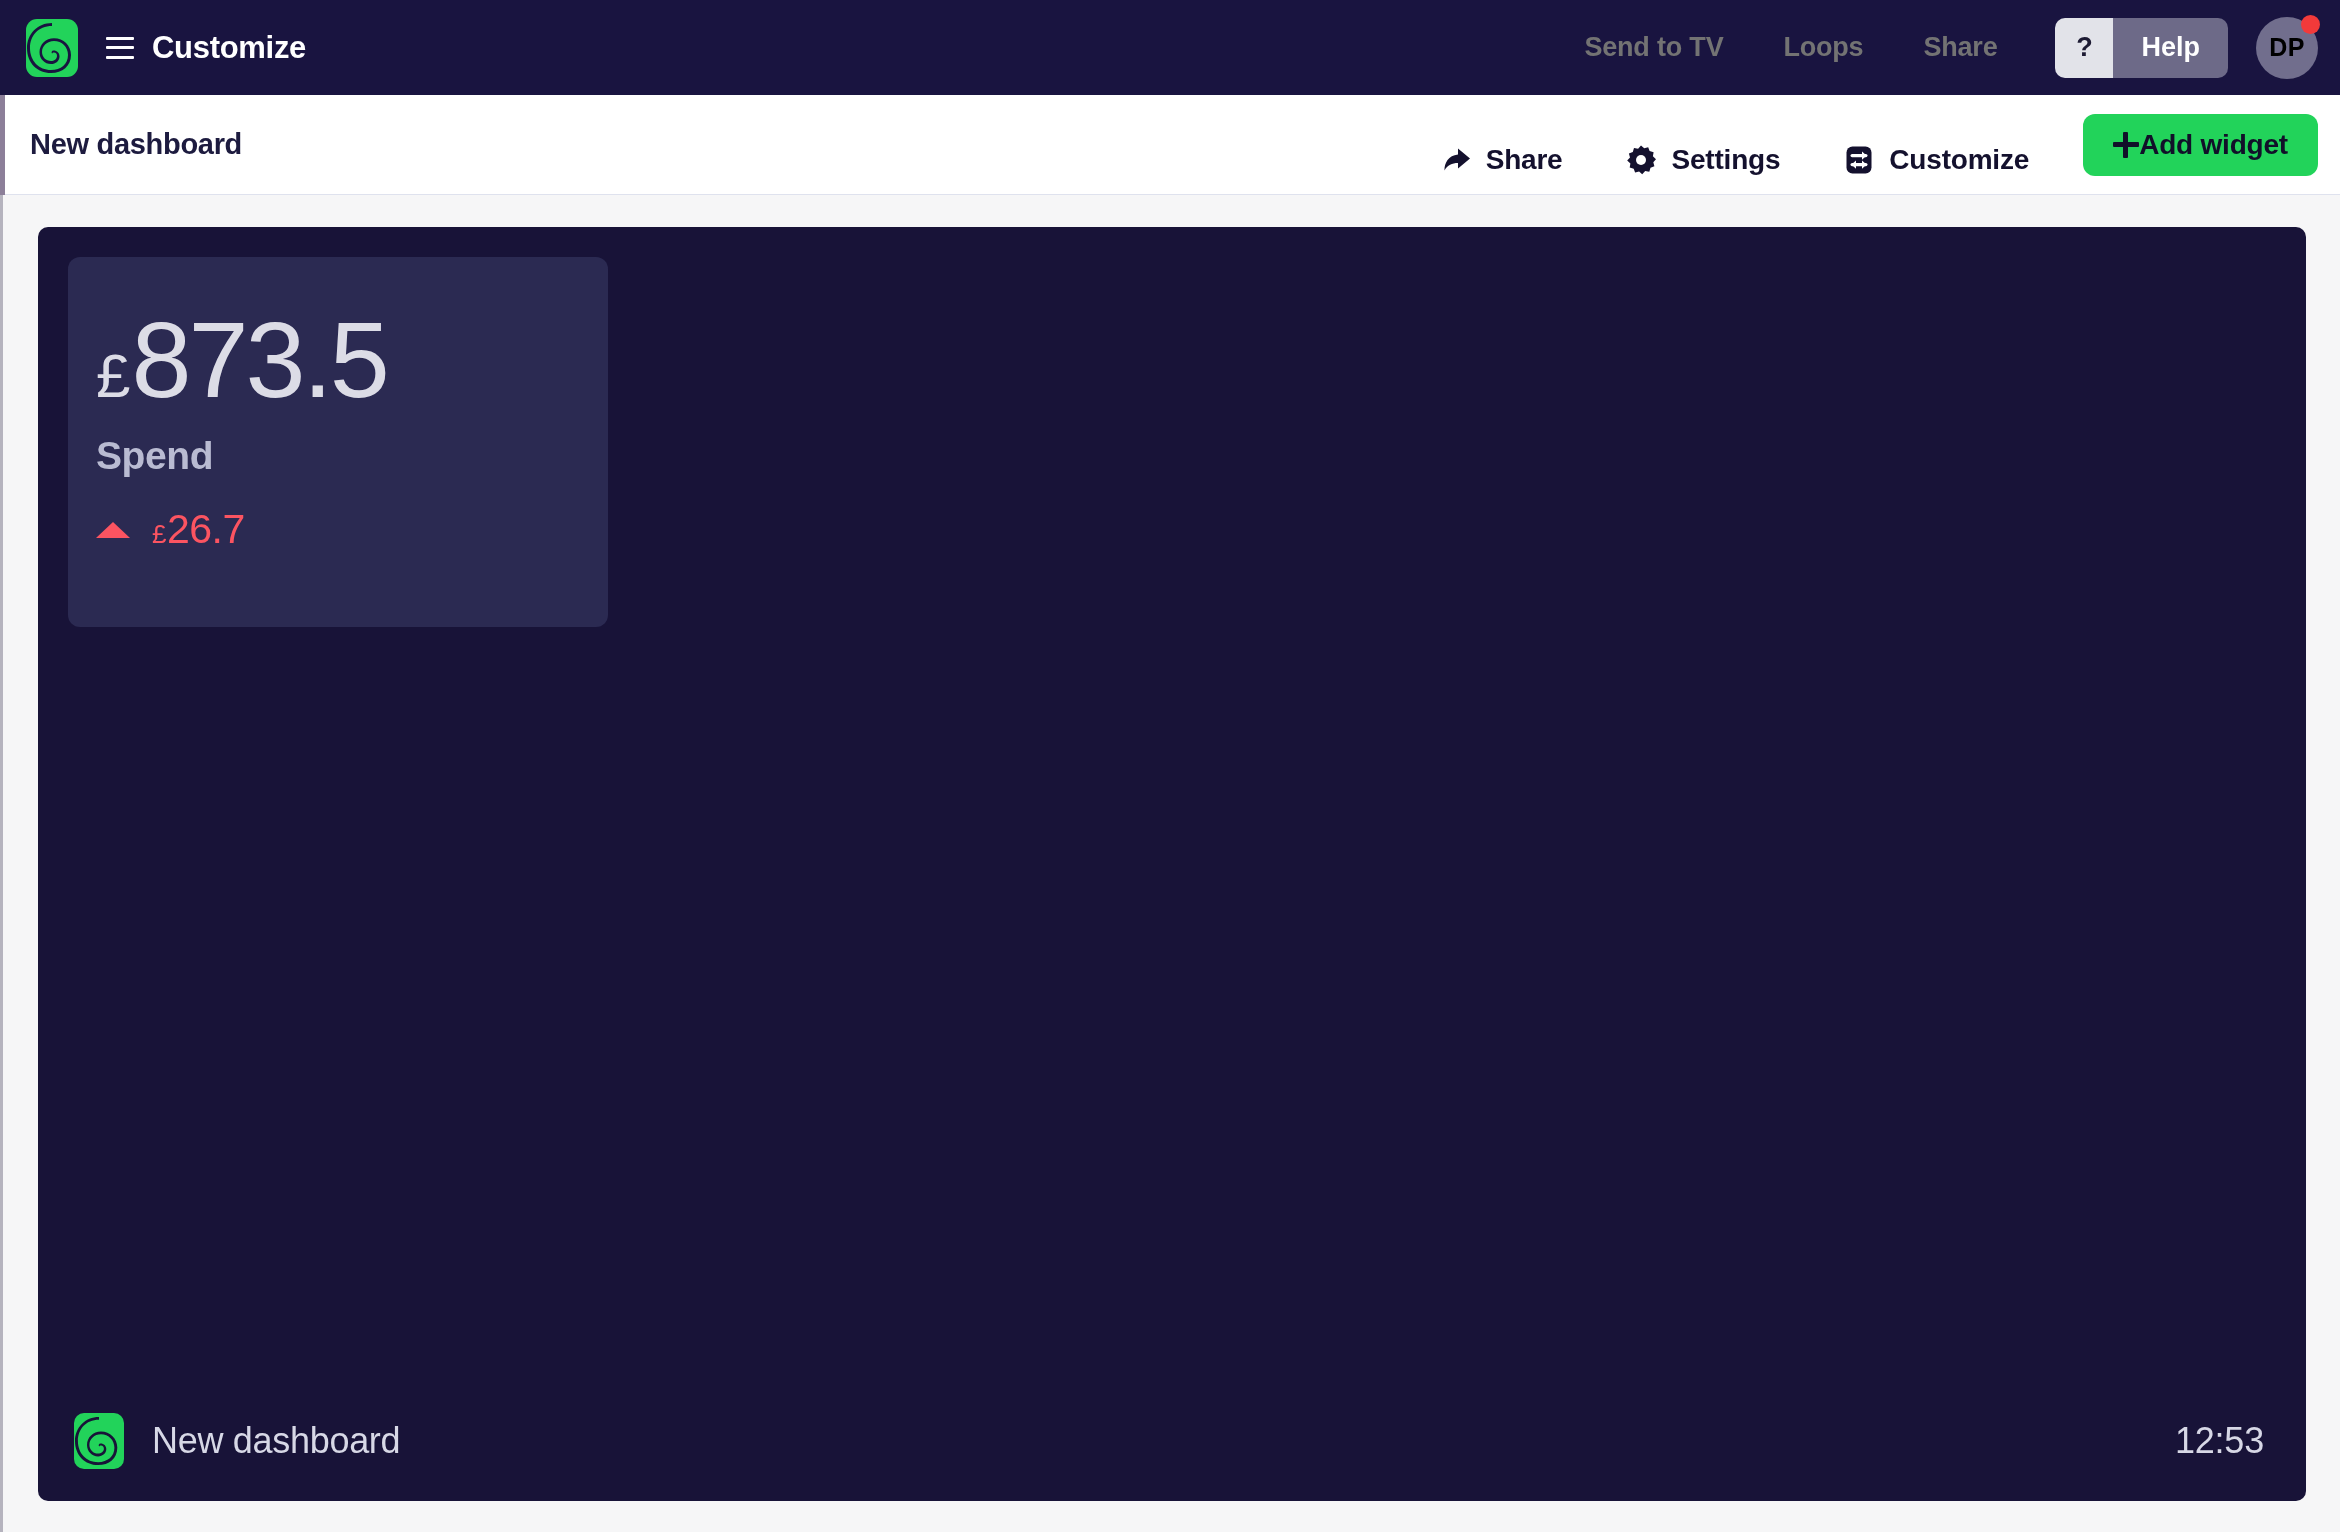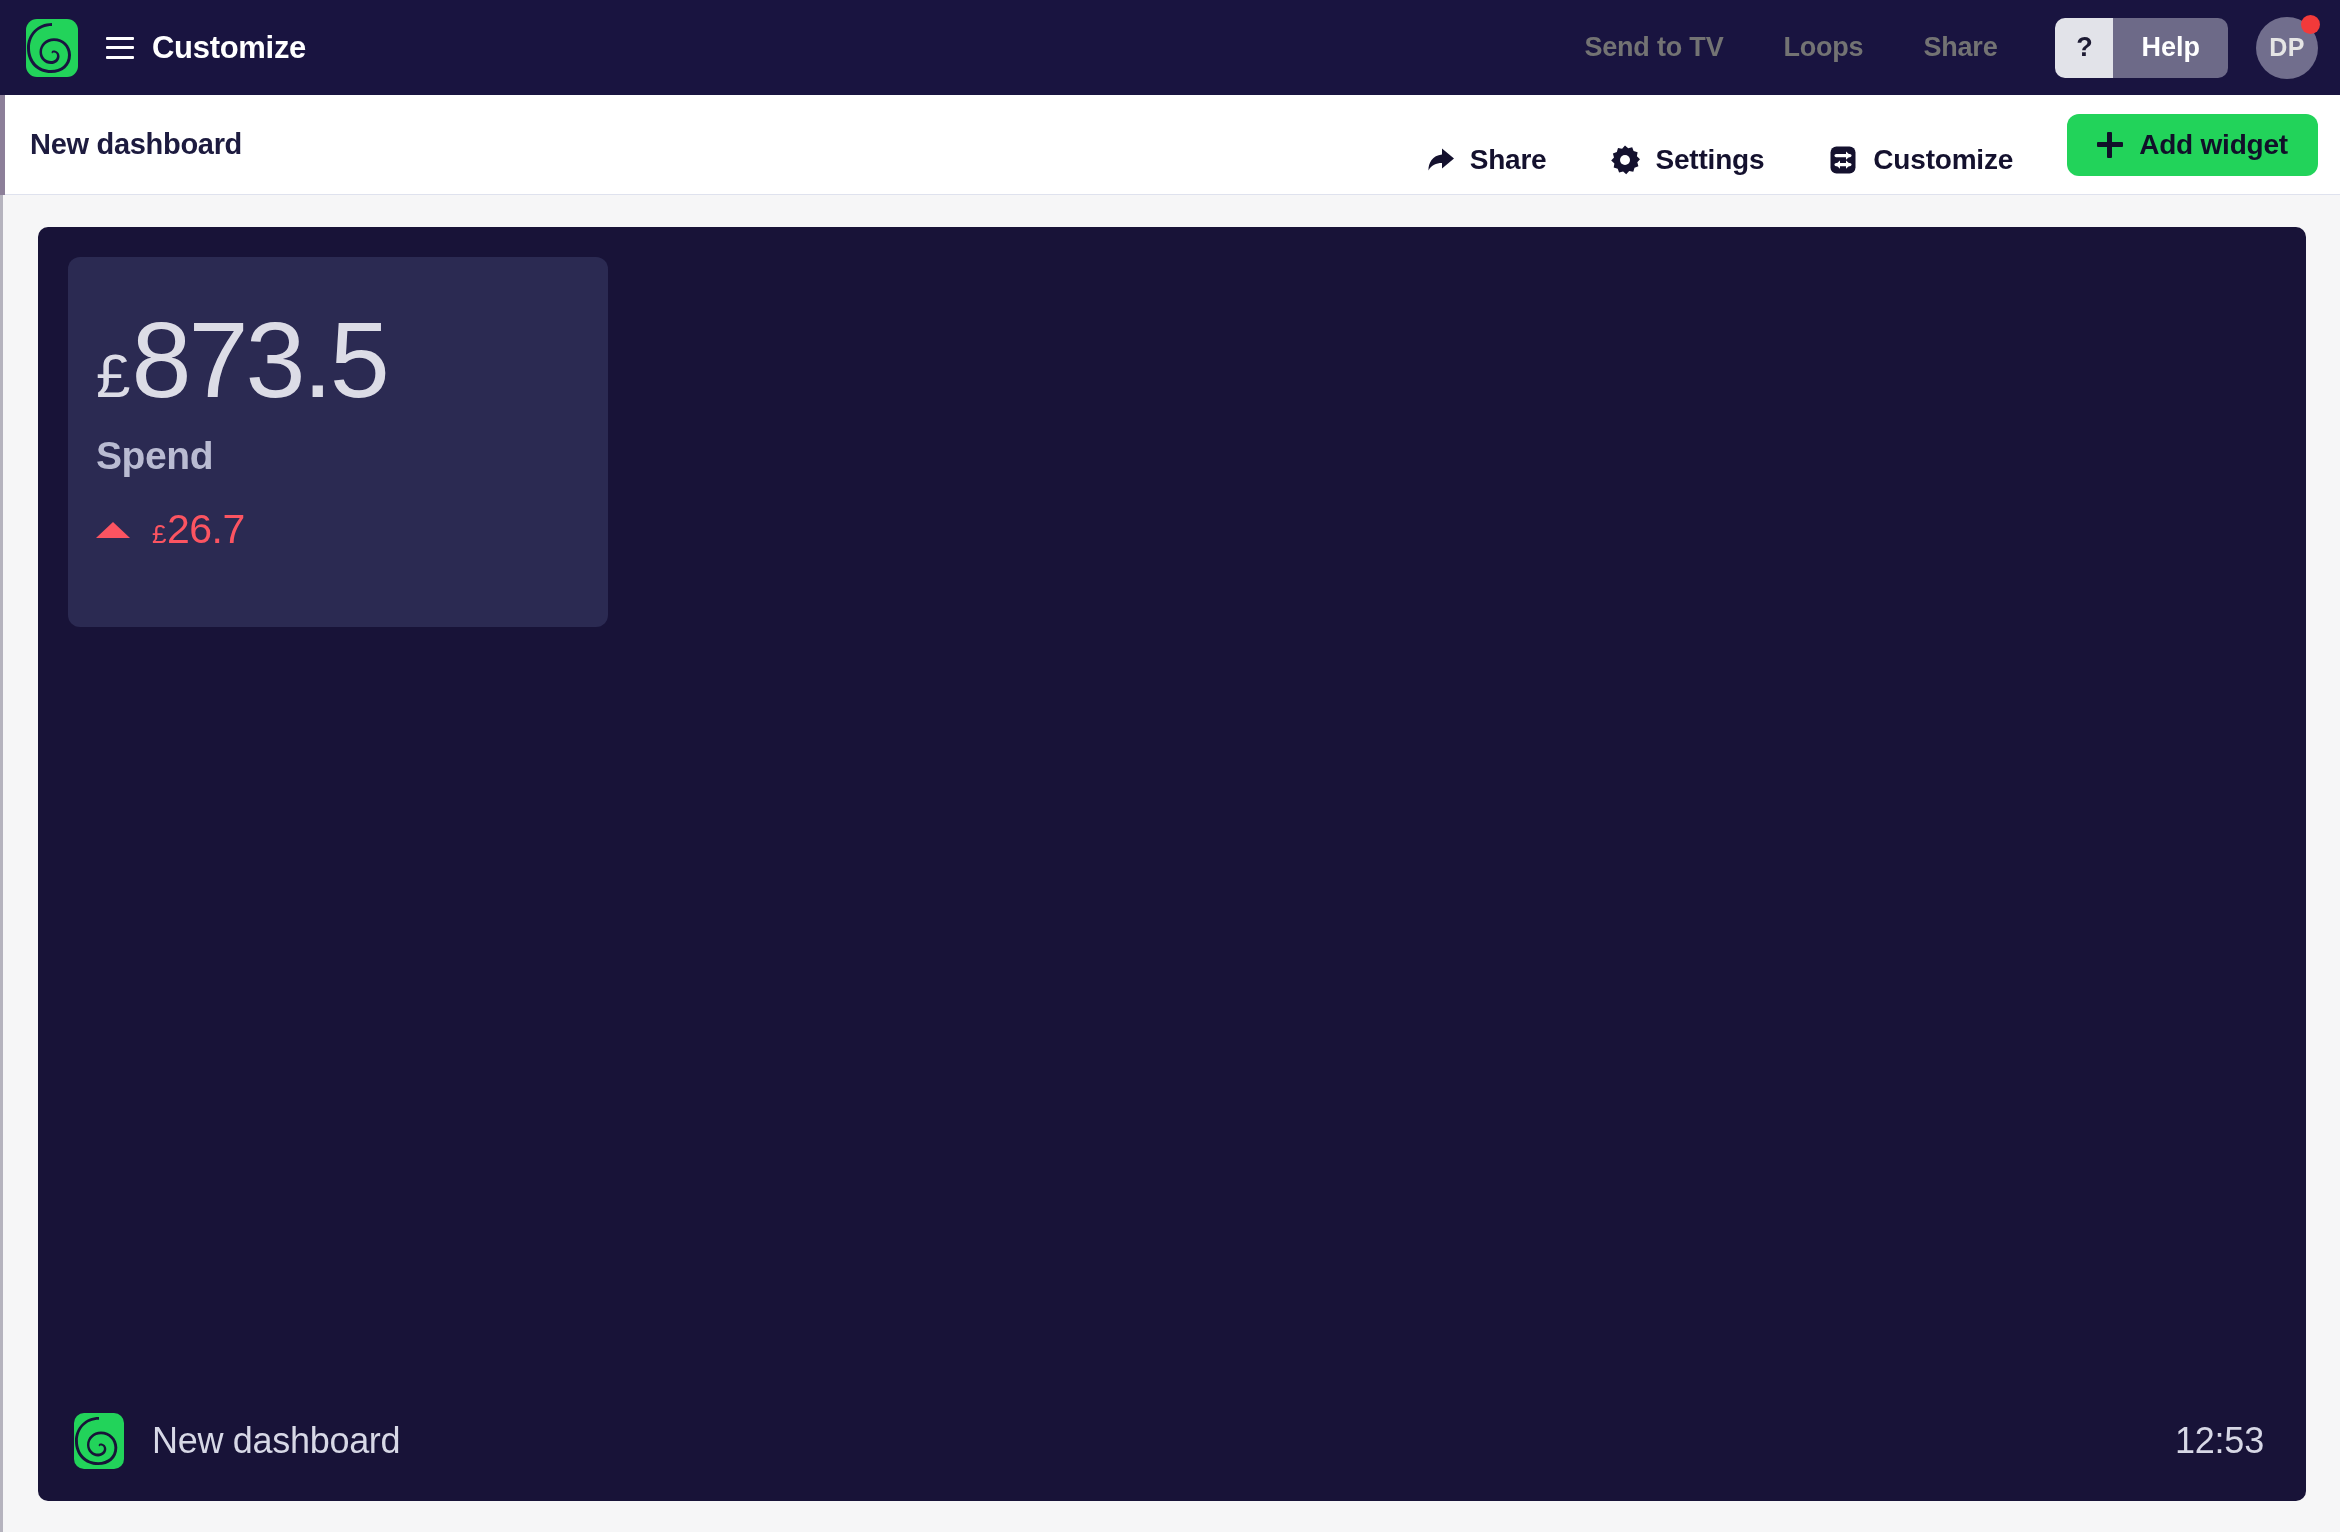--- a/index.html
+++ b/index.html
@@ -132,21 +132,21 @@
     width: 62px;
     height: 62px;
     flex: 0 0 auto;
     cursor: pointer;
   }
   .avatar {
     width: 62px;
     height: 62px;
     border-radius: 50%;
     background: #716e8d;
-    color: #e5e5e5;
+    color: #000000;
     display: flex;
     align-items: center;
     justify-content: center;
     font-size: 25px;
     font-weight: 700;
     letter-spacing: 0.3px;
   }
   .avatar-dot {
     position: absolute;
     top: -2px;
@@ -191,21 +191,20 @@
     font-weight: 700;
     letter-spacing: -0.2px;
     cursor: pointer;
     white-space: nowrap;
   }
   .tb-action svg { display: block; flex: 0 0 auto; }
 
   .add-widget {
     display: flex;
     align-items: center;
-    gap: 16px;
     margin-left: 22px;
     background: #22d35a;
     color: #111029;
     border: none;
     border-radius: 12px;
     height: 62px;
     padding: 0 30px;
     font-size: 28px;
     font-weight: 700;
     font-family: "Liberation Sans", sans-serif;

